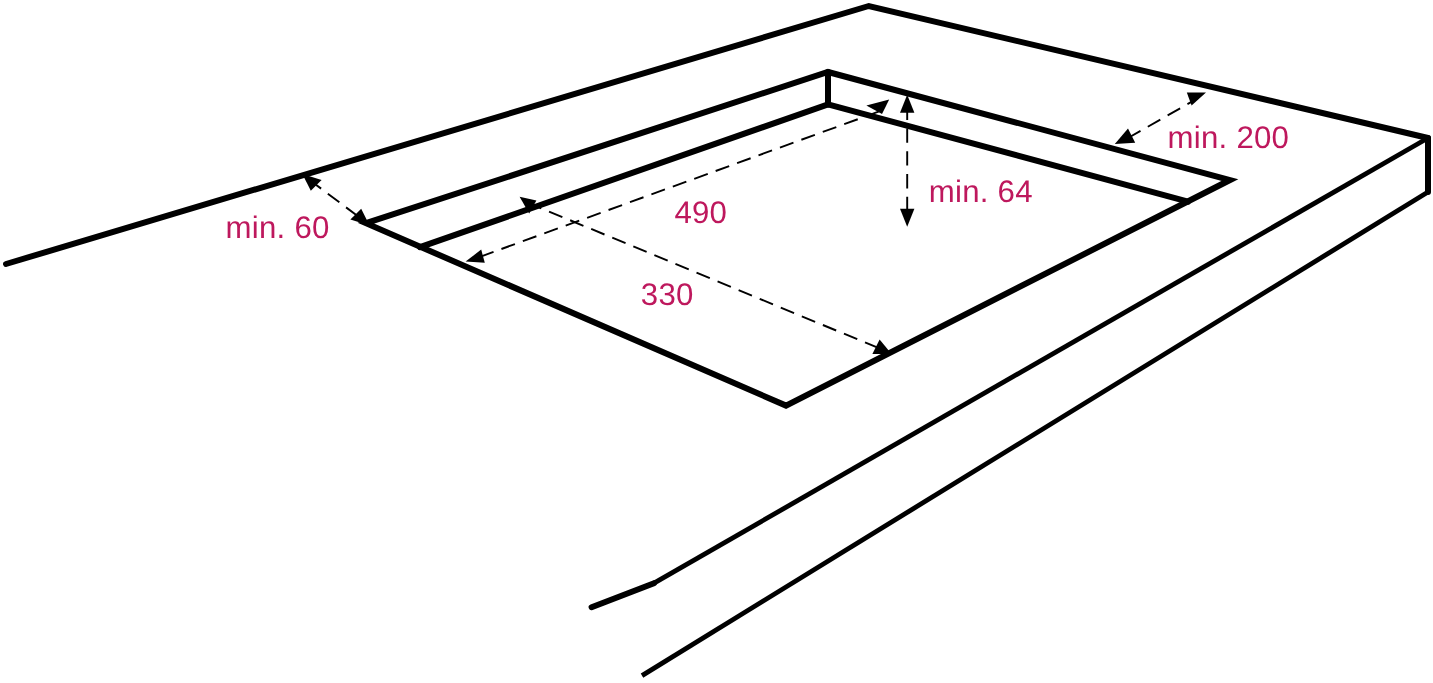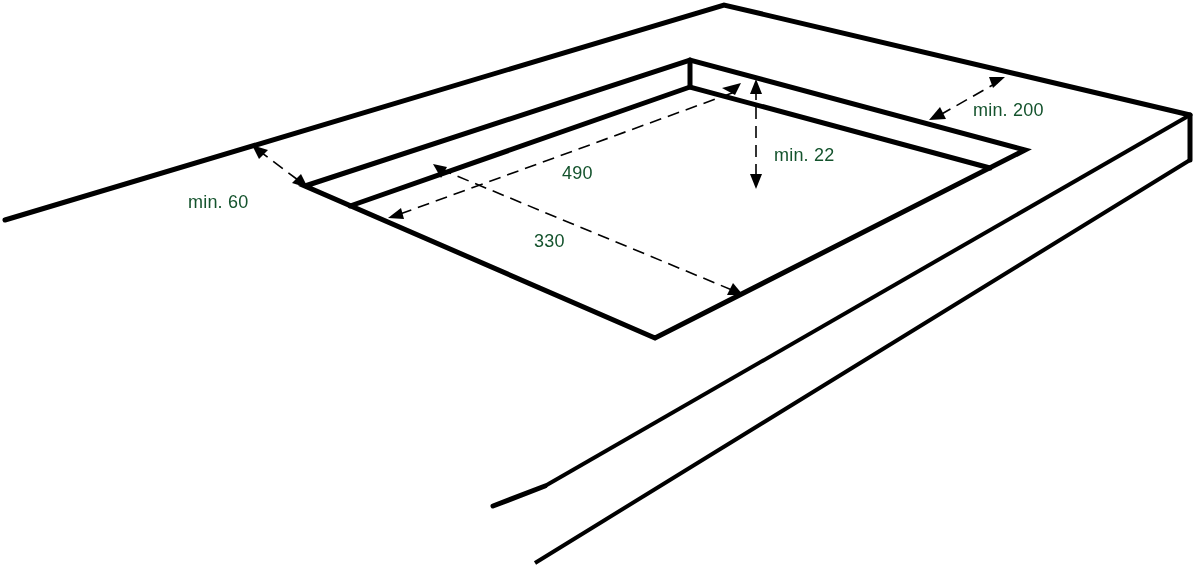--- a/index.html
+++ b/index.html
@@ -37,22 +37,22 @@
       stroke: #000;
       stroke-width: 1.6;
       stroke-dasharray: 12 7;
     }
     .arrow {
       fill: #000;
       stroke: none;
     }
     .label {
       position: absolute;
-      font-size: 18px;
-      color: #14532d;
+      font-size: 26px;
+      color: #be185d;
       line-height: 1;
       white-space: nowrap;
       letter-spacing: 0.2px;
     }
   </style>
 </head>
 <body>
 
 <svg id="diagram" width="1194" height="569" viewBox="0 0 1194 569" xmlns="http://www.w3.org/2000/svg">
 
@@ -82,17 +82,17 @@
   <polygon class="arrow" points="1005,77 993,88 989,77"></polygon>
 
   <line class="dim" x1="400" y1="214" x2="735" y2="92"></line>
   <polygon class="arrow" points="388,218 401,208 404,219"></polygon>
 
   <line class="dim" x1="440" y1="169" x2="732" y2="290"></line>
   <polygon class="arrow" points="433,164 447,167 441,178"></polygon>
   <polygon class="arrow" points="743,295 727,295 733,283"></polygon>
 </svg>
 
-<div class="label" style="left:188px; top:176px;margin-top:17px;">min. 60</div>
-<div class="label" style="left:774px; top:146px;">min. 22</div>
+<div class="label" style="left:188px; top:176px;">min. 60</div>
+<div class="label" style="left:774px; top:146px;">min. 64</div>
 <div class="label" style="left:973px; top:101px;">min. 200</div>
 <div class="label" style="left:562px; top:164px;">490</div>
 <div class="label" style="left:534px; top:232px;">330</div>
 
 </body></html>

